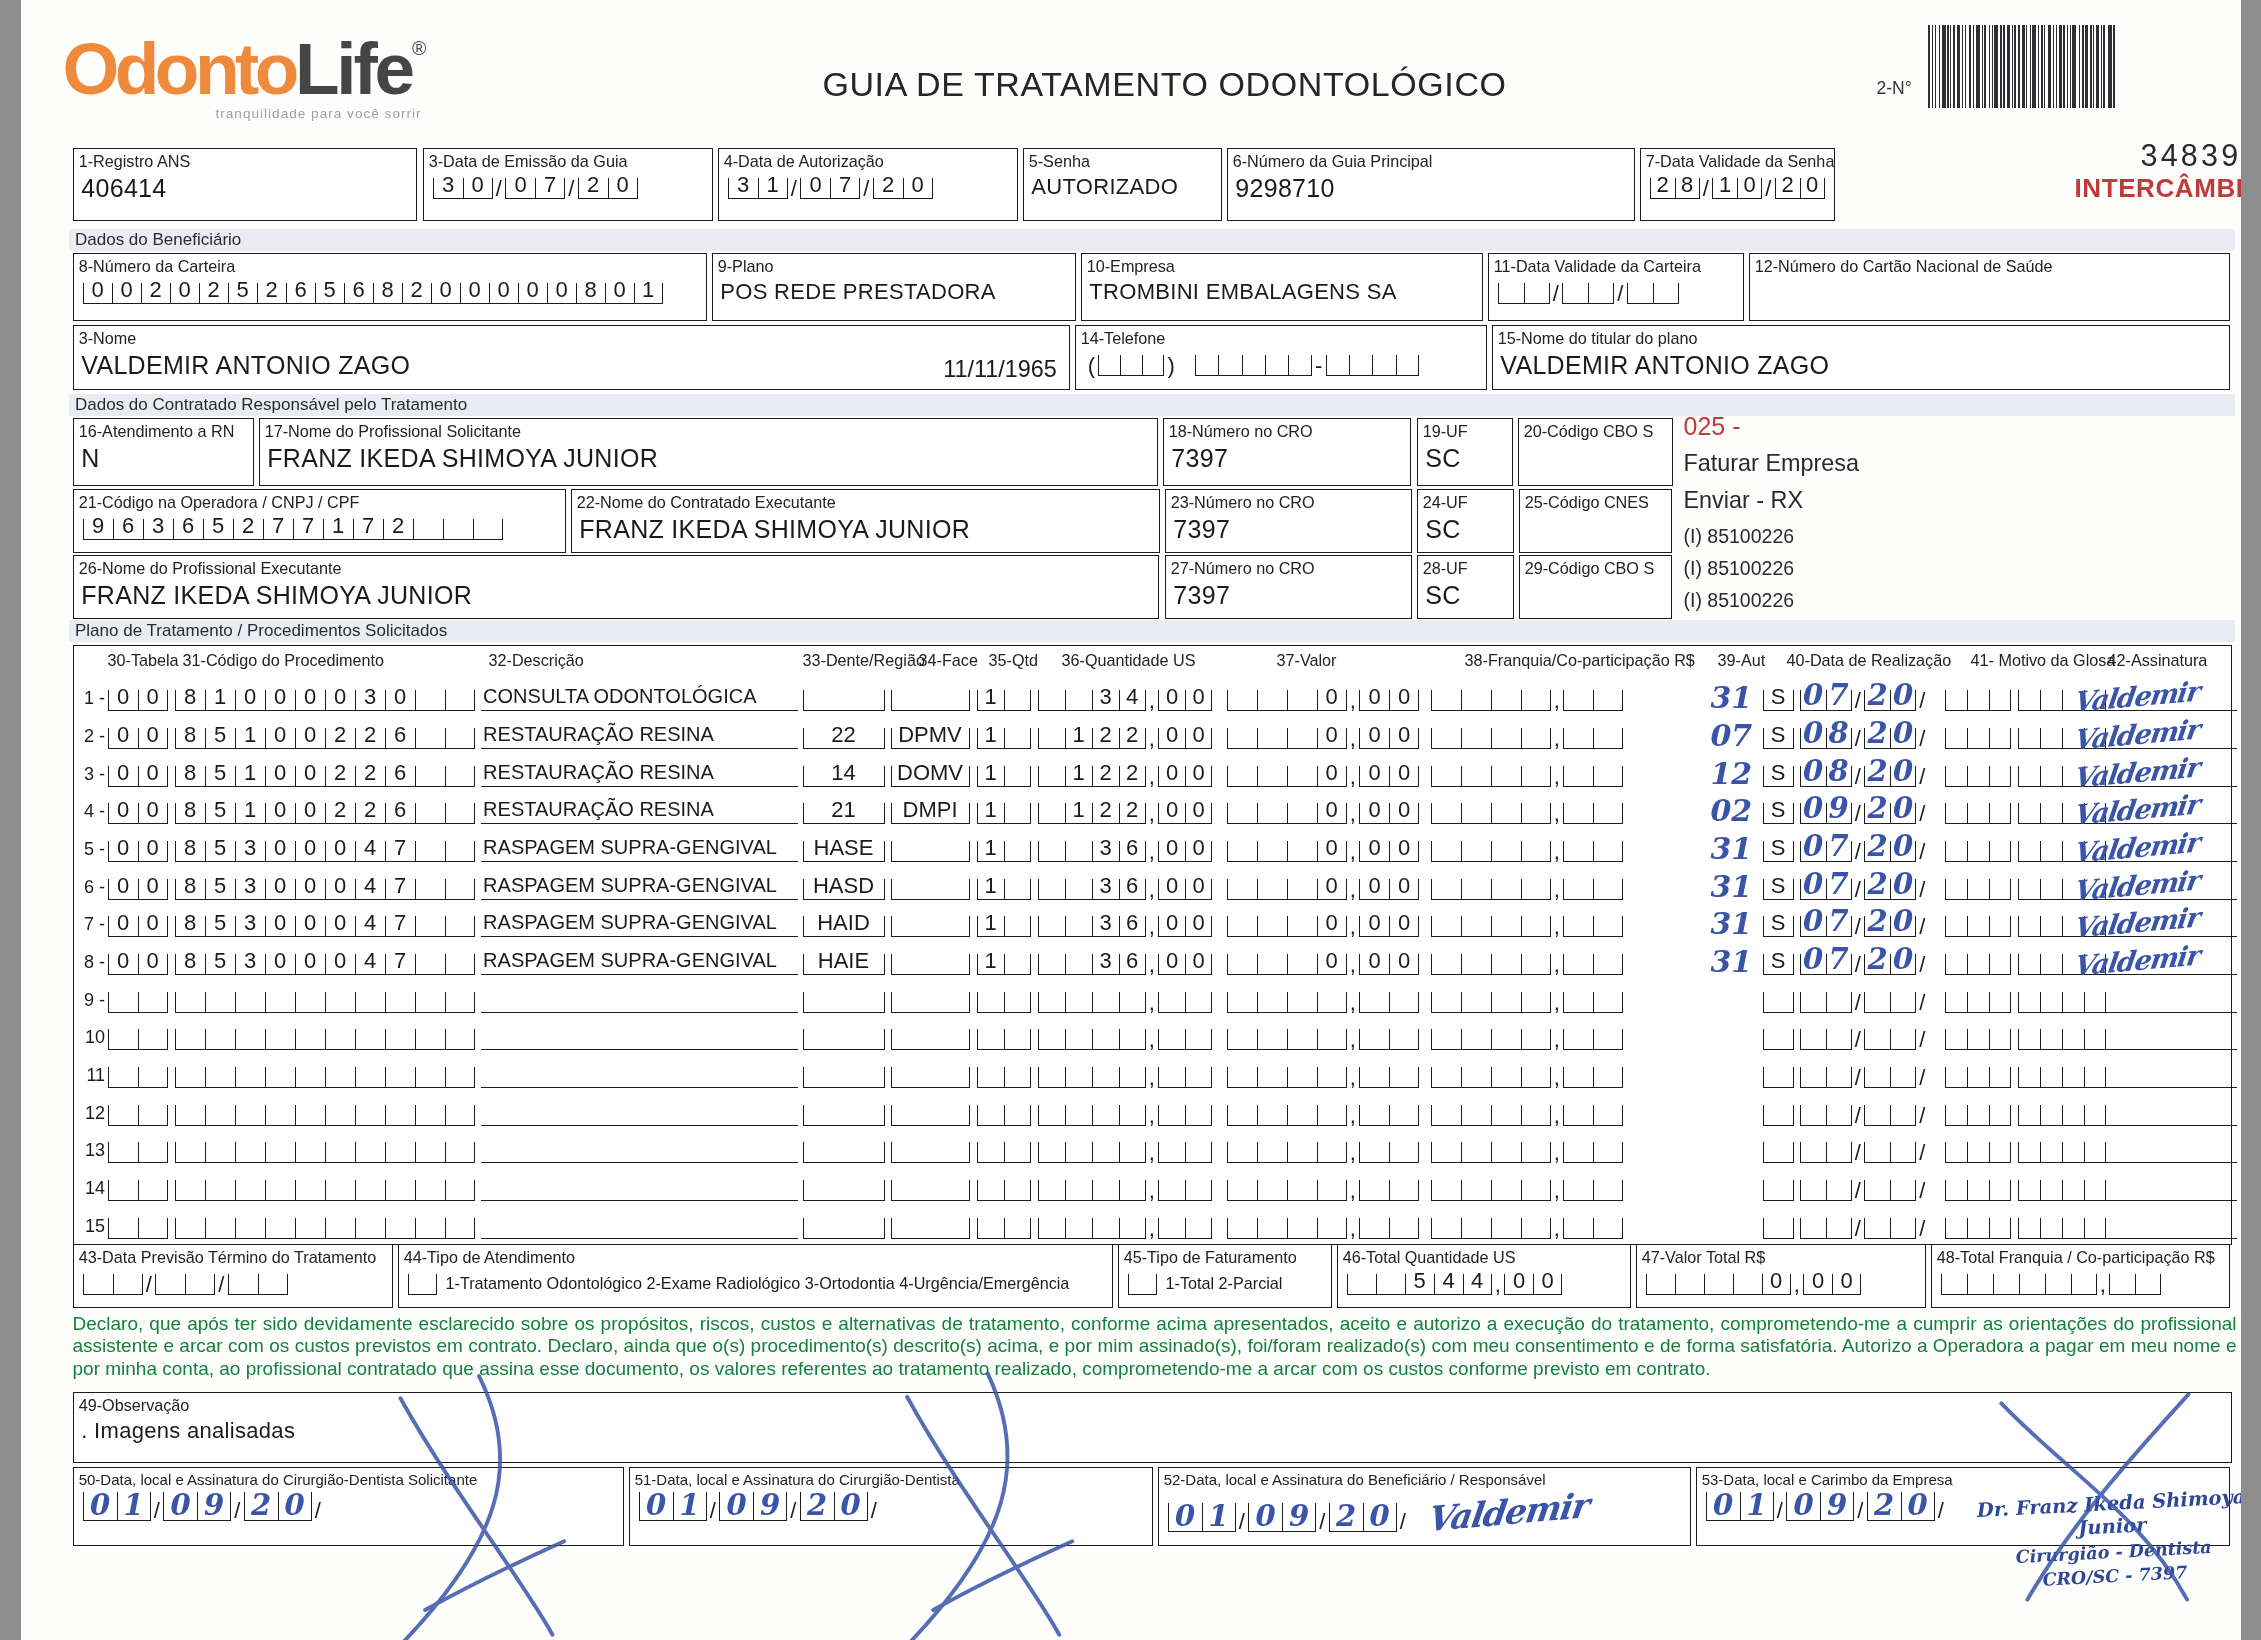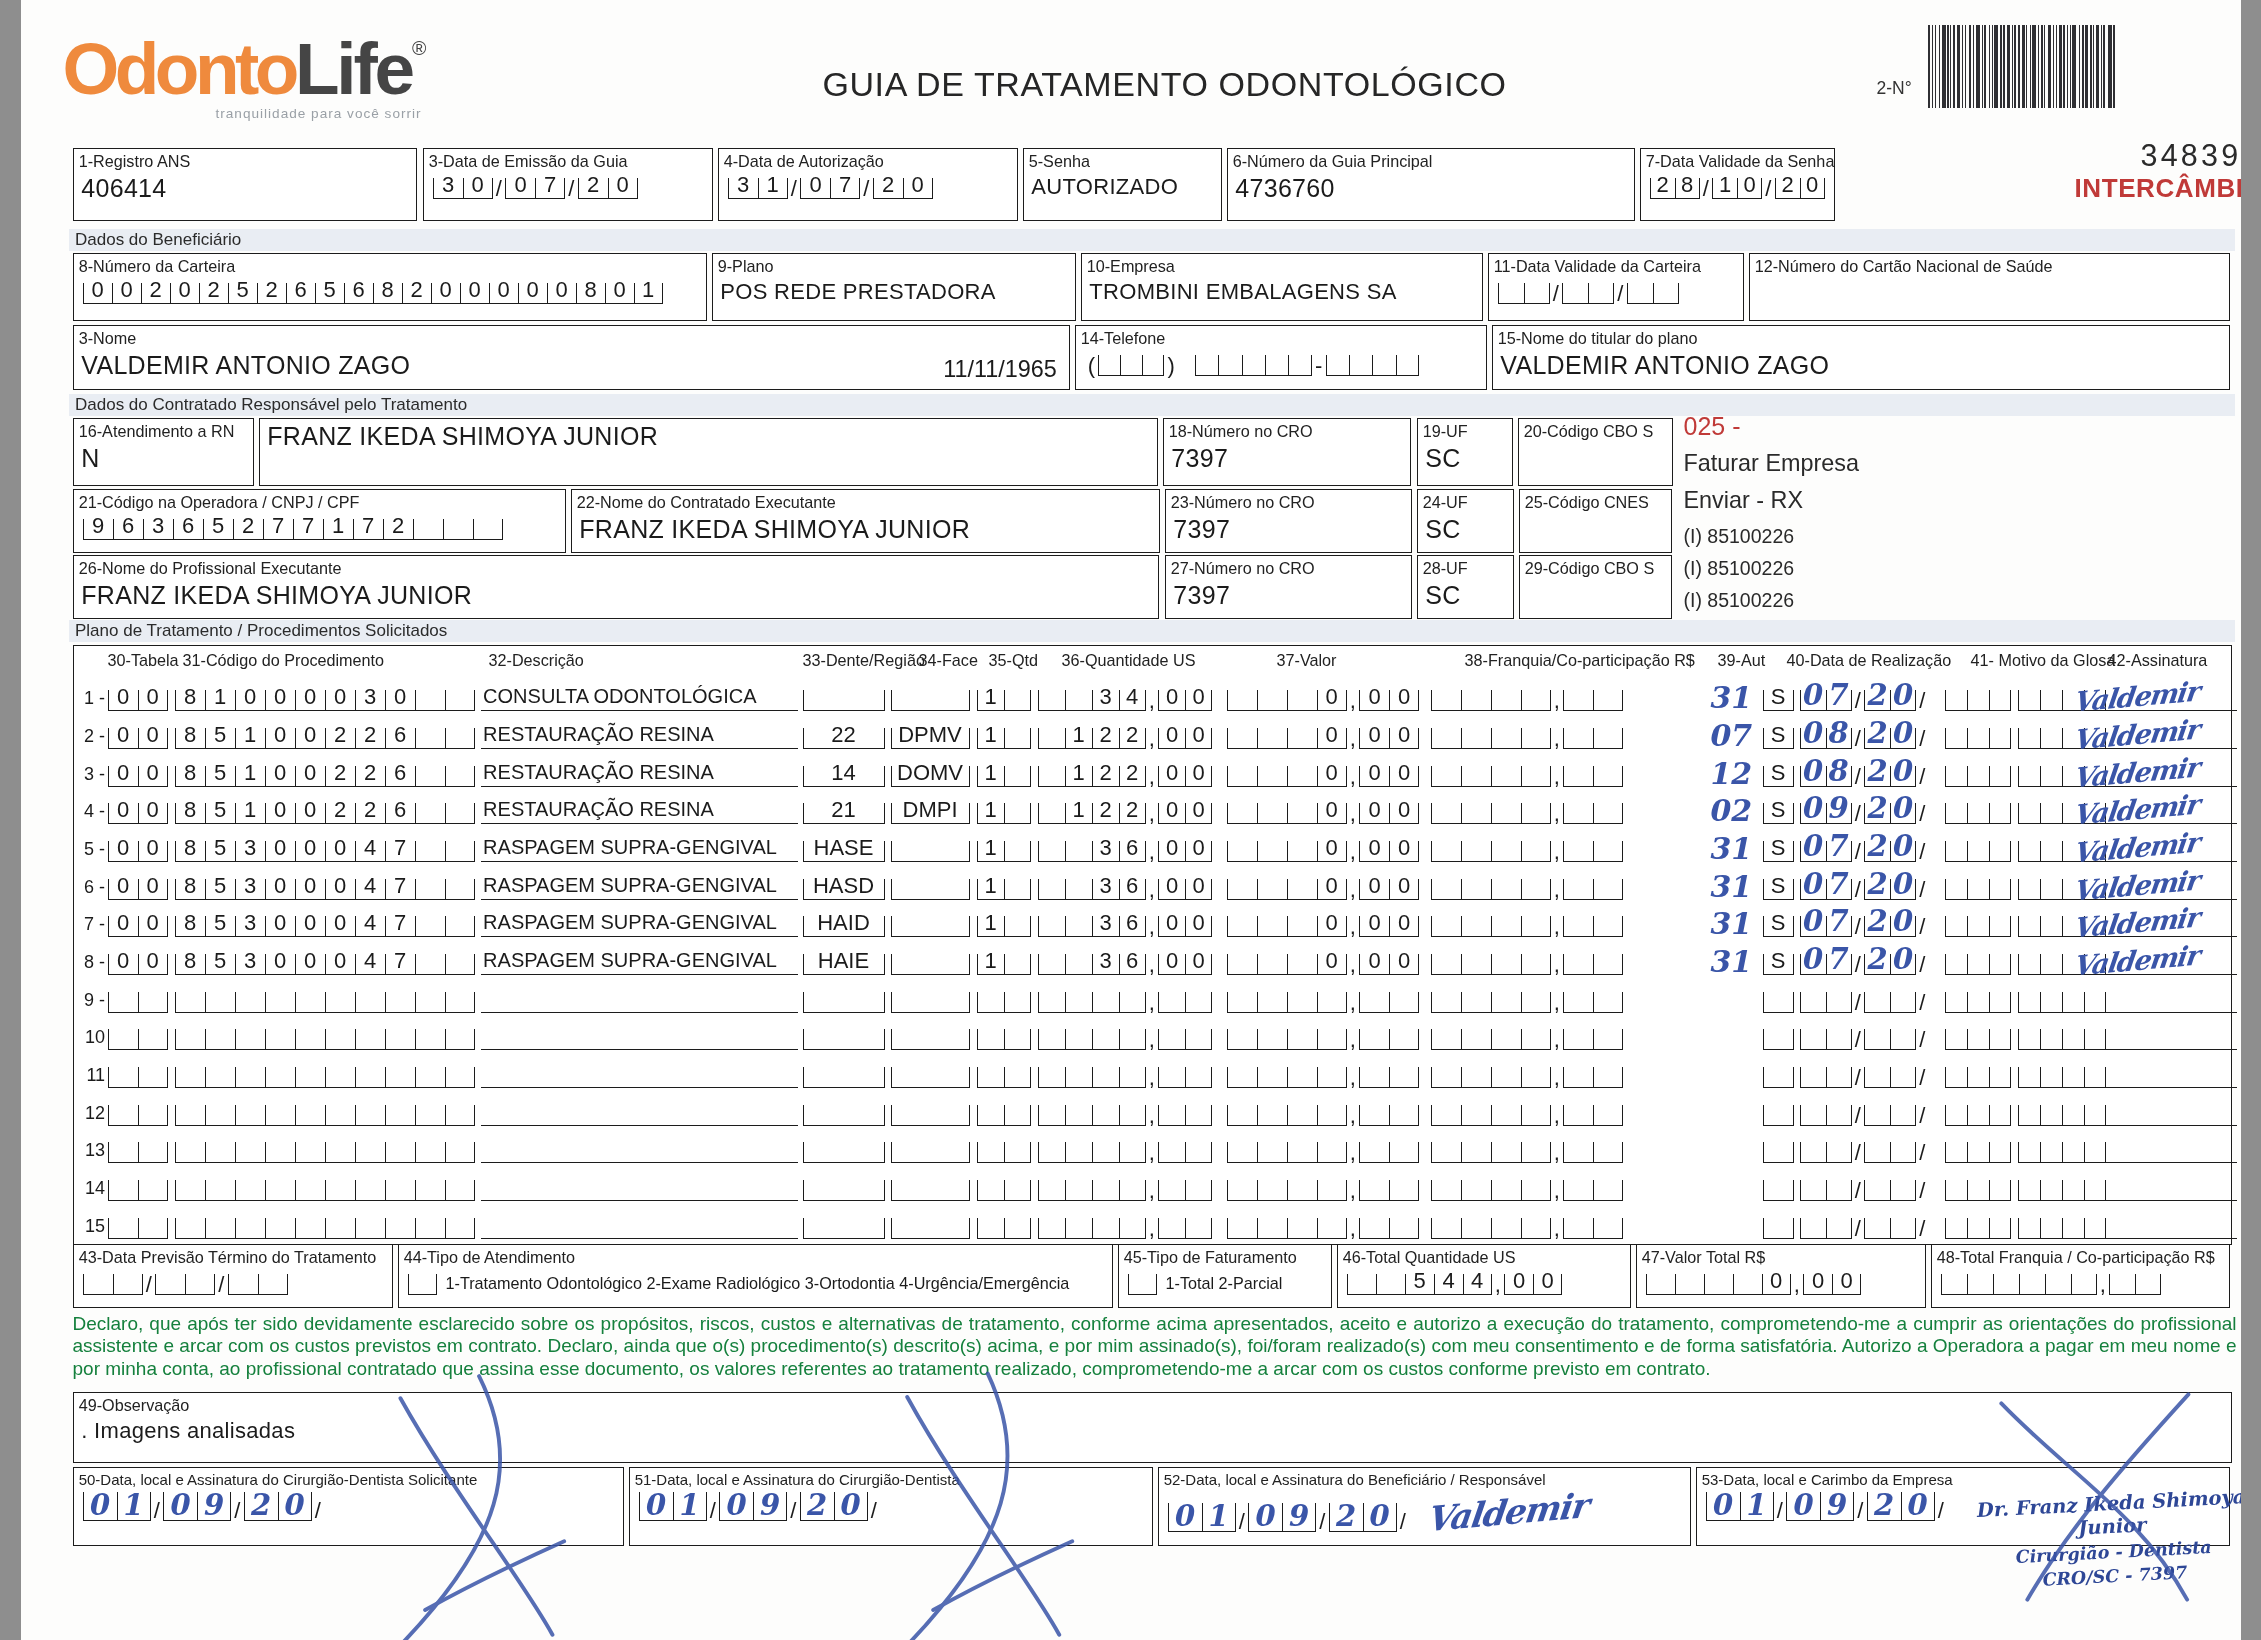--- a/index.html
+++ b/index.html
@@ -209,21 +209,21 @@
             </div>
           </div>
         </div>
       </div>
       <div class="fbox" style="left: 1002px; top: 148px; width: 199px; height: 73px;">
         <div class="flabel">5-Senha</div>
         <div class="fval small">AUTORIZADO</div>
       </div>
       <div class="fbox" style="left: 1206px; top: 148px; width: 408px; height: 73px;">
         <div class="flabel">6-Número da Guia Principal</div>
-        <div class="fval">4736760</div>
+        <div class="fval">9298710</div>
       </div>
       <div class="fbox" style="left: 1619px; top: 148px; width: 195px; height: 73px;">
         <div class="flabel">7-Data Validade da Senha</div>
         <div class="fcombwrap">
           <div class="datecomb">
             <div class="comb">
               <div class="cc" style="width: 25px;">
                 <span class="d">2</span>
               </div>
               <div class="cc" style="width: 25px;">
@@ -387,20 +387,21 @@
       </div>
       <div class="fbox" style="left: 1471px; top: 325px; width: 738px; height: 65px;">
         <div class="flabel">15-Nome do titular do plano</div>
         <div class="fval">VALDEMIR ANTONIO ZAGO</div>
       </div>
       <div class="fbox" style="left: 52px; top: 418px; width: 181px; height: 68px;">
         <div class="flabel">16-Atendimento a RN</div>
         <div class="fval">N</div>
       </div>
       <div class="fbox" style="left: 238px; top: 418px; width: 899px; height: 68px;">
+        <div class="flabel">17-Nome do Profissional Solicitante</div>
         <div class="fval">FRANZ IKEDA SHIMOYA JUNIOR</div>
       </div>
       <div class="fbox" style="left: 1142px; top: 418px; width: 248px; height: 68px;">
         <div class="flabel">18-Número no CRO</div>
         <div class="fval">7397</div>
       </div>
       <div class="fbox" style="left: 1396px; top: 418px; width: 96px; height: 68px;">
         <div class="flabel">19-UF</div>
         <div class="fval">SC</div>
       </div>

